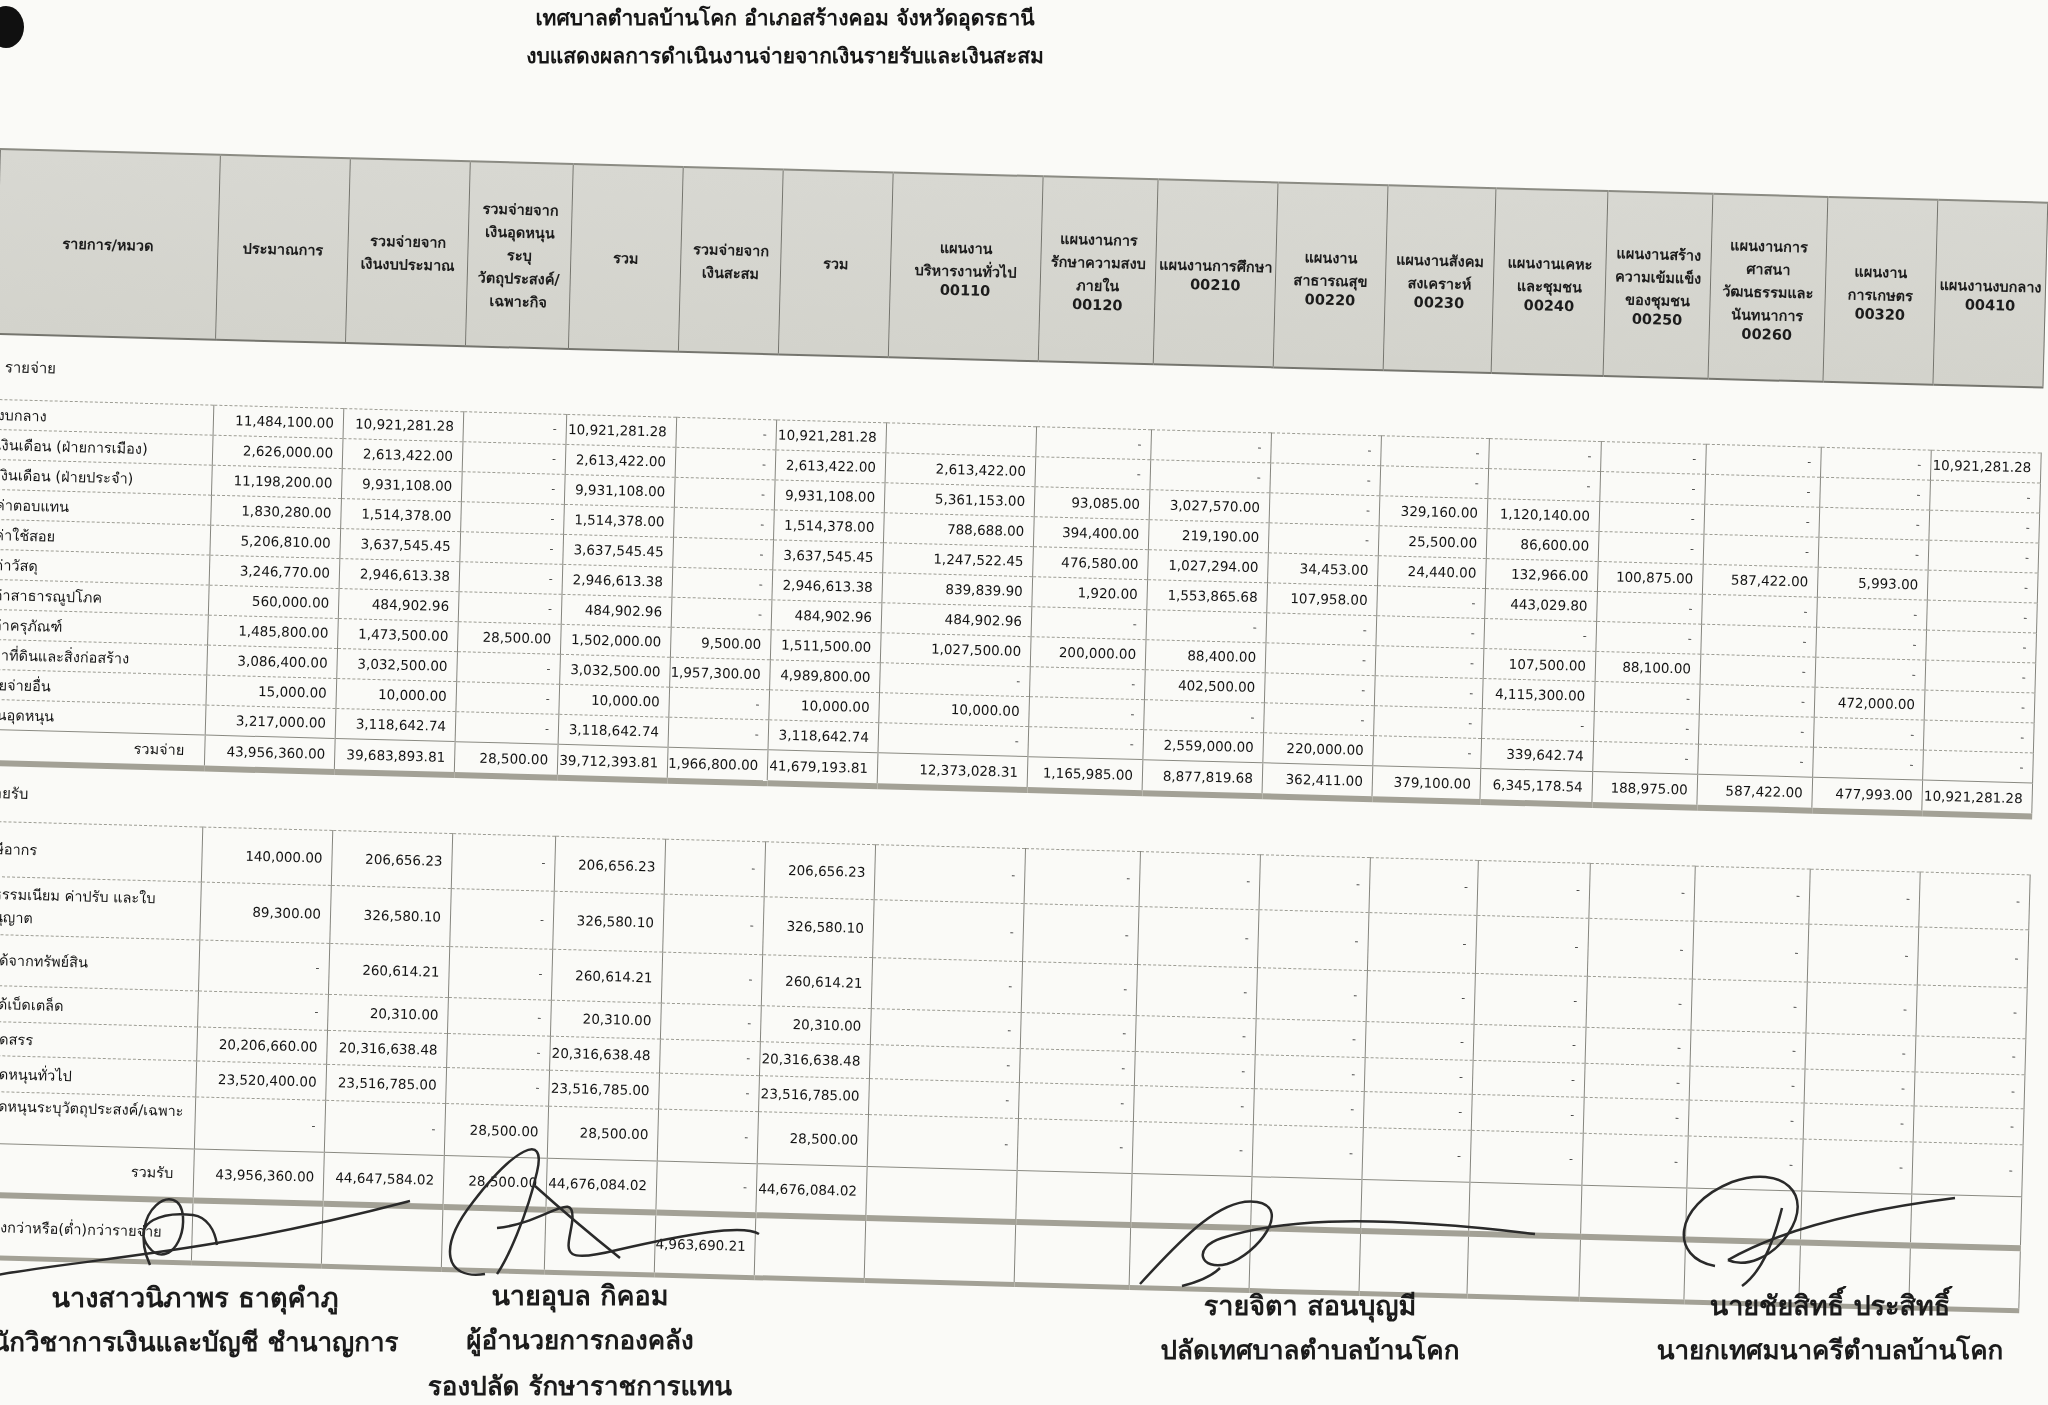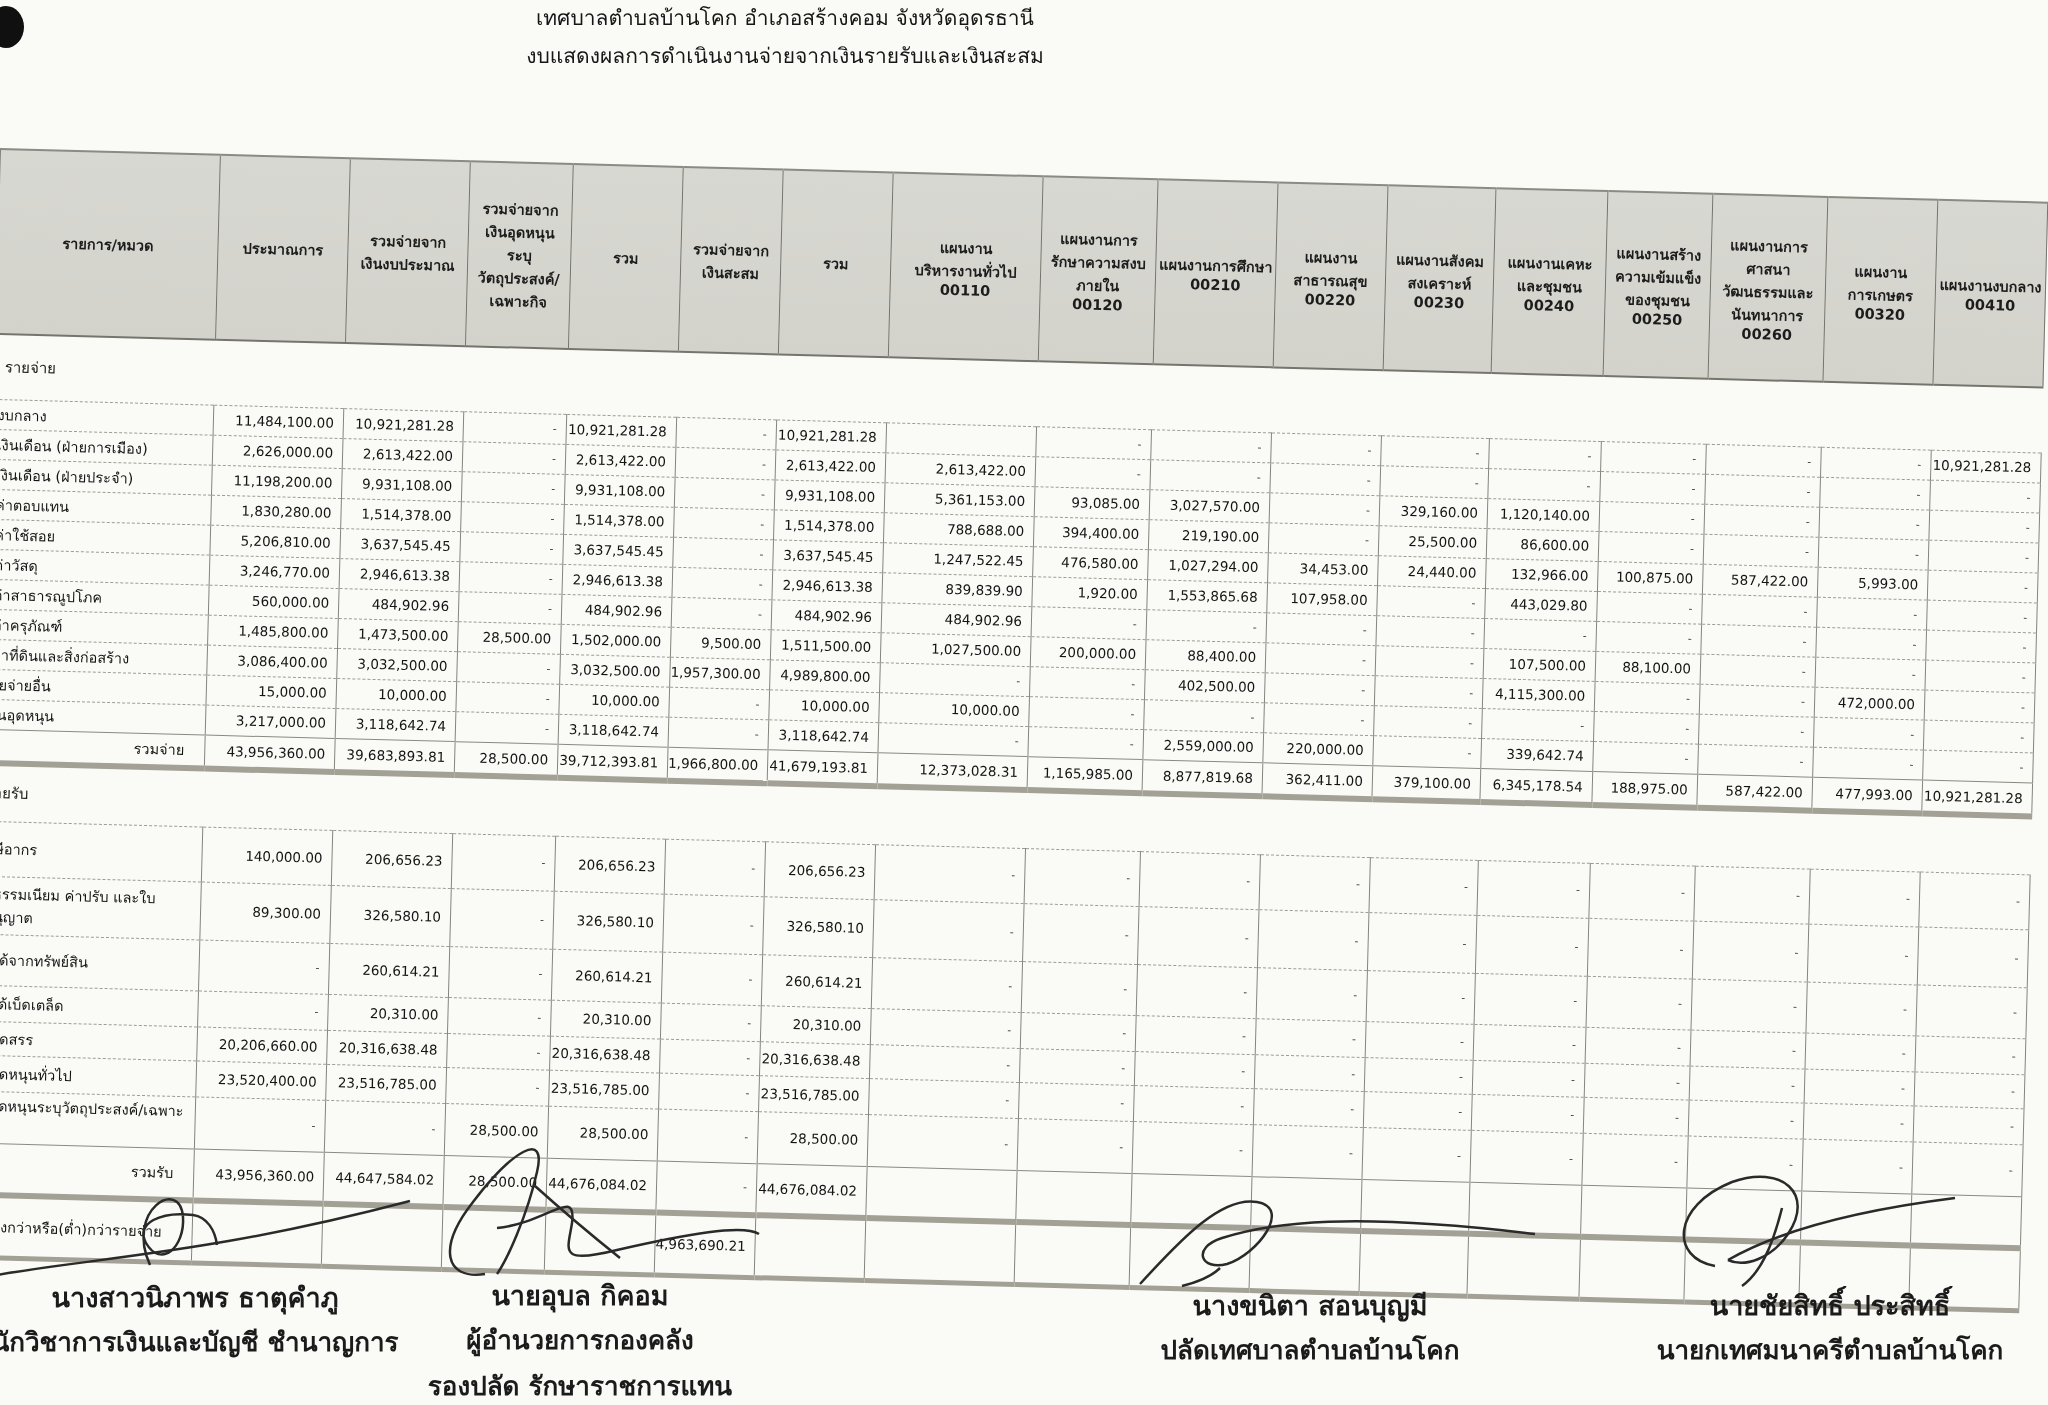--- a/index.html
+++ b/index.html
@@ -4,21 +4,21 @@
 <style>
   html,body{margin:0;padding:0;}
   body{
     width:2048px;height:1405px;overflow:hidden;position:relative;
     background:#fafaf7;
     font-family:"DejaVu Sans", sans-serif;
     color:#141414;
   }
   .corner-mark{position:absolute;left:-12px;top:6px;width:36px;height:42px;background:#101010;border-radius:50%;}
   .titles{position:absolute;left:0;top:6px;width:1570px;text-align:center;}
-  .titles div{font-size:21px;font-weight:normal;line-height:24px;margin-bottom:14px;color:#161616;}
+  .titles div{font-size:21px;font-weight:bold;line-height:24px;margin-bottom:14px;color:#161616;}
   .sheet{
     position:absolute;left:0;top:148px;width:2048px;
     transform:rotate(1.5deg);transform-origin:0 0;
   }
   table{border-collapse:collapse;table-layout:fixed;width:2048px;}
   th{
     background:linear-gradient(#d8d8d2,#d3d3cc);
     border-right:1px solid #75756e;border-left:1px solid #75756e;
     border-top:2px solid #8b8b83;border-bottom:2px solid #75756e;
     font-size:14.5px;font-weight:bold;color:#1c1c1c;
@@ -551,21 +551,21 @@
   <div class="name">นายอุบล กิคอม</div>
   <div class="role">ผู้อำนวยการกองคลัง</div>
   <div class="role">รองปลัด รักษาราชการแทน</div>
 </div>
 
 <div class="sig" style="left:1070px;top:1178px;width:480px;">
   <svg width="480" height="110" viewBox="0 0 480 110">
     <path d="M70,106 C112,60 152,18 187,24 C222,30 188,76 157,86 C131,93 121,70 152,60 C202,44 282,34 465,56" stroke="#2a2a2a" stroke-width="2.5" fill="none"></path>
     <path d="M150,90 C142,98 128,104 112,108" stroke="#2a2a2a" stroke-width="2.5" fill="none"></path>
   </svg>
-  <div class="name">นางขนิตา สอนบุญมี</div>
+  <div class="name">รายจิตา สอนบุญมี</div>
   <div class="role">ปลัดเทศบาลตำบลบ้านโคก</div>
 </div>
 
 <div class="sig" style="left:1610px;top:1168px;width:440px;">
   <svg width="440" height="120" viewBox="0 0 440 120">
     <path d="M105,98 C60,90 62,38 122,14 C172,-4 205,26 178,66 C162,90 135,100 118,92" stroke="#2a2a2a" stroke-width="2.5" fill="none"></path>
     <path d="M118,92 C170,62 250,42 345,30" stroke="#2a2a2a" stroke-width="2.5" fill="none"></path>
     <path d="M172,40 C162,80 150,105 132,118" stroke="#2a2a2a" stroke-width="2.5" fill="none"></path>
   </svg>
   <div class="name">นายชัยสิทธิ์  ประสิทธิ์</div>

